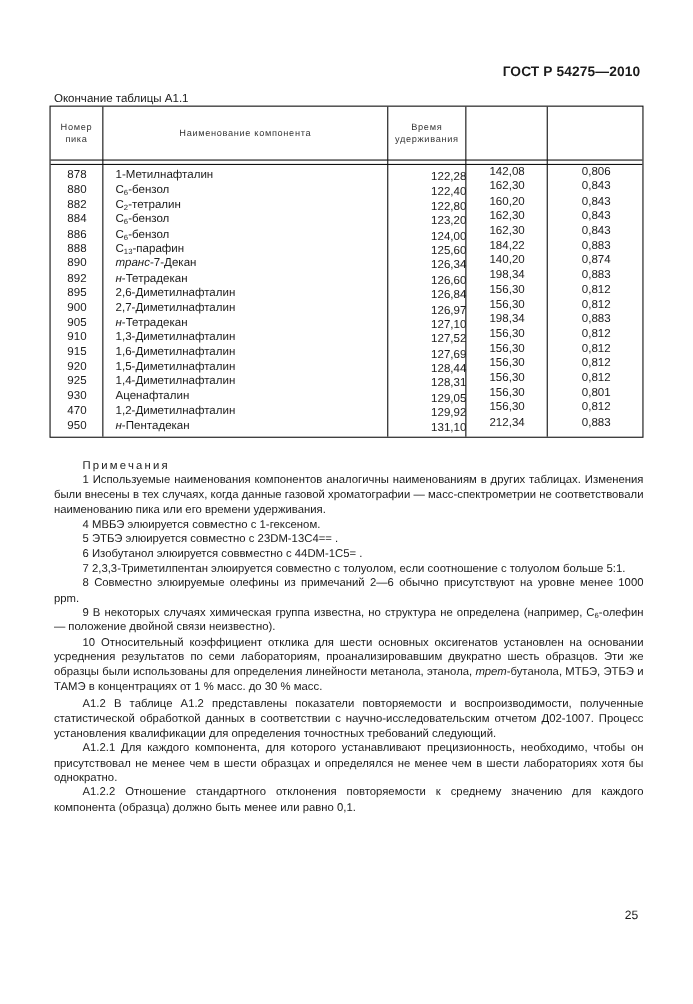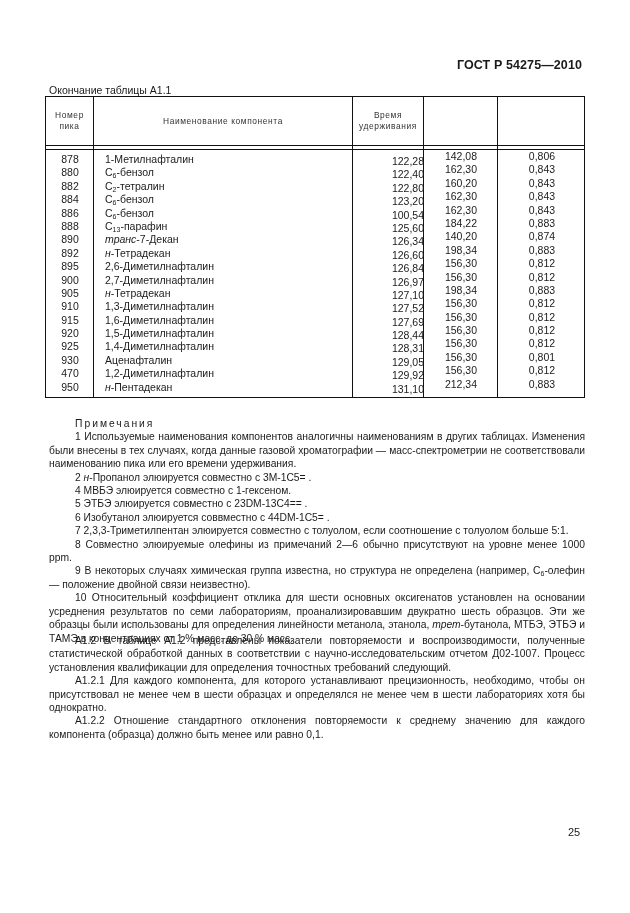--- a/index.html
+++ b/index.html
@@ -78,21 +78,21 @@
       <div>1,4-Диметилнафталин</div>
       <div>Аценафталин</div>
       <div>1,2-Диметилнафталин</div>
       <div><i>н</i>-Пентадекан</div>
     </div>
   <div class="col c3" id="col-rt">
       <div>122,28</div>
       <div>122,40</div>
       <div>122,80</div>
       <div>123,20</div>
-      <div>100,54</div>
+      <div>124,00</div>
       <div>125,60</div>
       <div>126,34</div>
       <div>126,60</div>
       <div>126,84</div>
       <div>126,97</div>
       <div>127,10</div>
       <div>127,52</div>
       <div>127,69</div>
       <div>128,44</div>
       <div>128,31</div>
@@ -139,21 +139,20 @@
       <div>0,801</div>
       <div>0,812</div>
       <div>0,883</div>
     </div>
 </div>
 
 <div class="notes" style="top:417px">
   <p class="spaced">Примечания</p>
   <div id="notes-list">
       <p>1 Используемые наименования компонентов аналогичны наименованиям в других таблицах. Изменения были внесены в тех случаях, когда данные газовой хроматографии — масс-спектрометрии не соответствовали наименованию пика или его времени удерживания.</p>
-      <p>2 <i>н</i>-Пропанол элюируется совместно с 3М-1С5= .</p>
       <p>4 МВБЭ элюируется совместно с 1-гексеном.</p>
       <p>5 ЭТБЭ элюируется совместно с 23DM-13C4== .</p>
       <p>6 Изобутанол элюируется соввместно с 44DM-1C5= .</p>
       <p>7 2,3,3-Триметилпентан элюируется совместно с толуолом, если соотношение с толуолом больше 5:1.</p>
       <p>8 Совместно элюируемые олефины из примечаний 2—6 обычно присутствуют  на уровне менее 1000 ppm.</p>
       <p>9  В некоторых случаях химическая группа известна, но структура не определена (например, C<sub>6</sub>-олефин — положение двойной связи неизвестно).</p>
       <p>10 Относительный коэффициент отклика для шести основных оксигенатов установлен на основании усреднения результатов по семи лабораториям, проанализировавшим двукратно шесть образцов. Эти же образцы были использованы для определения линейности метанола, этанола, <i>трет</i>-бутанола, МТБЭ, ЭТБЭ и ТАМЭ в концентрациях от 1 % масс. до 30 % масс.</p>
     </div>
 </div>
 

